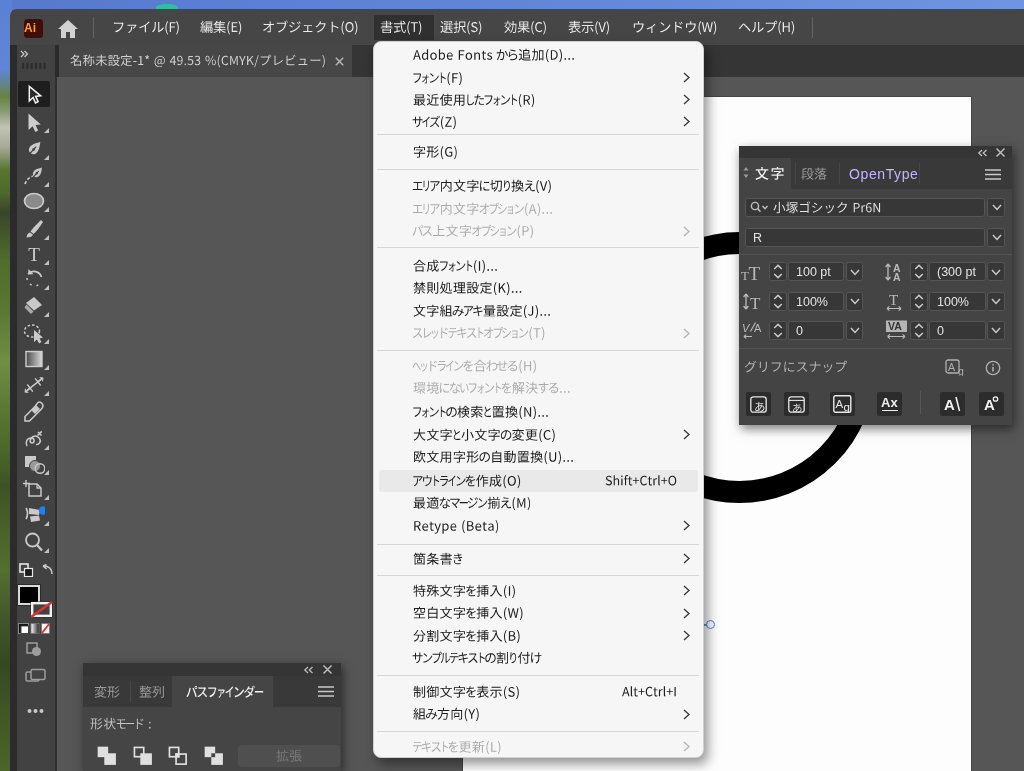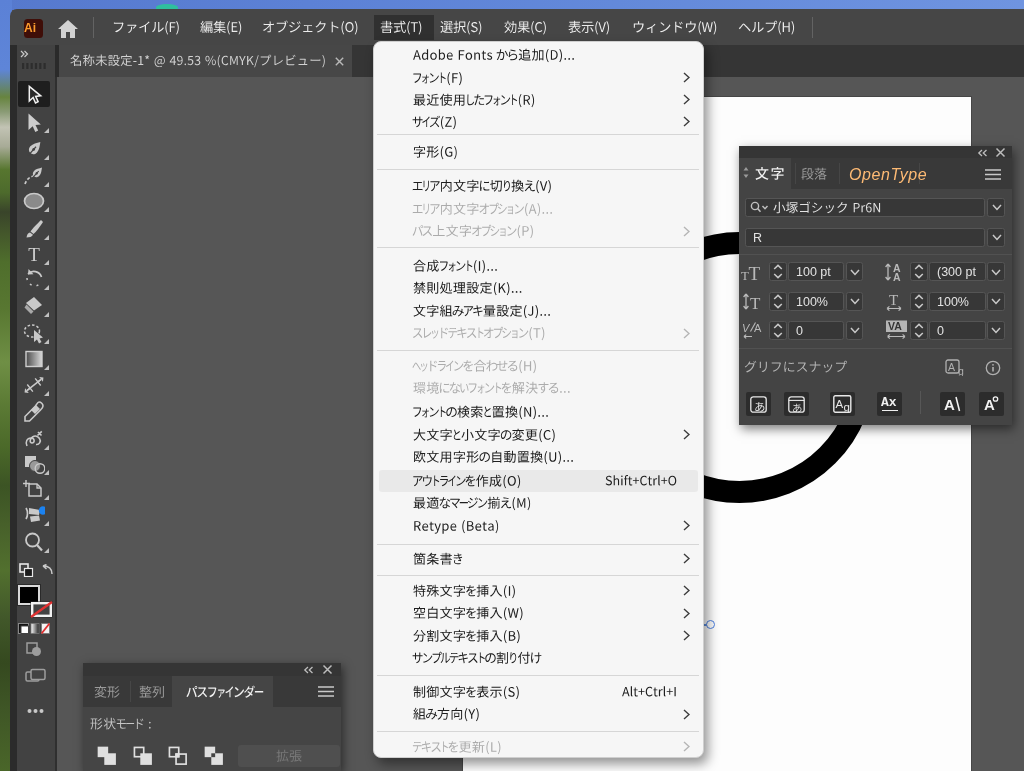--- a/index.html
+++ b/index.html
@@ -326,21 +326,21 @@
 <svg class="abs" style="left:985px;top:169px" width="16" height="11" viewBox="0 0 16 11">
       <path d="M0 1 H16 M0 5.5 H16 M0 10 H16" stroke="#c9c9c9" stroke-width="1.6"></path>
     </svg>
 
 <svg style="position:absolute;left:755px;top:164.3px;overflow:visible" width="33" height="20" viewBox="0 -14.7 33 20">
       <path d="M6.3 -11.8V-9.5H0.7V-8.2H2.7C3.5 -6.1 4.5 -4.2 5.9 -2.7C4.4 -1.5 2.6 -0.7 0.5 -0.1C0.7 0.2 1.2 0.9 1.3 1.2C3.5 0.5 5.4 -0.4 6.9 -1.7C8.4 -0.4 10.3 0.6 12.6 1.2C12.8 0.8 13.3 0.2 13.6 -0.1C11.4 -0.6 9.5 -1.5 8 -2.7C9.4 -4.2 10.5 -6 11.3 -8.2H13.4V-9.5H7.7V-11.8ZM7 -3.7C5.8 -5 4.8 -6.5 4.2 -8.2H9.7C9.1 -6.4 8.2 -4.9 7 -3.7Z M21.8 -5.2V-4.3H16.5V-3H21.8V-0.4C21.8 -0.2 21.7 -0.2 21.5 -0.2C21.2 -0.2 20.2 -0.2 19.3 -0.2C19.5 0.2 19.8 0.8 19.9 1.1C21.1 1.1 21.9 1.1 22.4 0.9C23 0.7 23.2 0.4 23.2 -0.4V-3H28.6V-4.3H23.2V-4.6C24.4 -5.2 25.6 -6.2 26.4 -7.2L25.5 -7.8L25.2 -7.8H18.8V-6.6H24C23.5 -6.1 22.9 -5.6 22.4 -5.2ZM16.6 -10.4V-6.9H17.9V-9.1H27.1V-6.9H28.5V-10.4H23.2V-11.8H21.8V-10.4Z" fill="#f0f0f0"></path>
     </svg>
 <svg style="position:absolute;left:801px;top:164.85px;overflow:visible" width="28" height="18" viewBox="0 -13.65 28 18">
       <path d="M10.7 -4.3C10.3 -3.3 9.7 -2.5 9 -1.9C8.4 -2.5 7.9 -3.4 7.5 -4.3ZM6.1 -5.1V-4.3H7.3L6.6 -4.1C7 -3 7.6 -2.1 8.3 -1.3C7.4 -0.6 6.3 -0.1 5.1 0.2C5.3 0.4 5.5 0.8 5.6 1.1C6.9 0.7 8 0.2 9 -0.6C9.8 0.1 10.8 0.7 11.9 1C12.1 0.8 12.4 0.4 12.6 0.2C11.5 -0.1 10.5 -0.6 9.7 -1.2C10.7 -2.2 11.5 -3.4 11.9 -4.9L11.3 -5.2L11.1 -5.1ZM5.1 -10.9C4.4 -10.5 3.2 -10.1 2 -9.8L1.5 -9.9V-2L0.4 -1.8L0.6 -0.9L1.5 -1V1H2.4V-1.2L5.9 -1.8L5.9 -2.7L2.4 -2.1V-4.1H5.6V-5H2.4V-6.6H5.4V-7.5H2.4V-9C3.7 -9.3 5 -9.7 6 -10.2ZM6.8 -10.4V-8.5C6.8 -7.7 6.7 -6.7 5.5 -6C5.7 -5.9 6 -5.5 6.2 -5.3C7.5 -6.2 7.7 -7.4 7.7 -8.5V-9.5H9.8V-7.2C9.8 -6.5 9.9 -6.3 10.1 -6.1C10.2 -6 10.5 -5.9 10.8 -5.9C10.9 -5.9 11.3 -5.9 11.5 -5.9C11.7 -5.9 11.9 -5.9 12.1 -6C12.3 -6.1 12.4 -6.2 12.5 -6.4C12.5 -6.7 12.6 -7.2 12.6 -7.7C12.3 -7.8 12 -8 11.8 -8.1C11.8 -7.6 11.8 -7.2 11.8 -7C11.8 -6.9 11.7 -6.8 11.6 -6.7C11.6 -6.7 11.5 -6.7 11.4 -6.7C11.3 -6.7 11.1 -6.7 11 -6.7C10.9 -6.7 10.8 -6.7 10.8 -6.7C10.7 -6.8 10.7 -6.9 10.7 -7.2V-10.4Z M13.8 0.2 14.5 1C15.3 0 16.2 -1.2 17 -2.3L16.4 -3C15.6 -1.9 14.5 -0.5 13.8 0.2ZM14.4 -7.5C15.1 -7.1 16.1 -6.5 16.6 -6.1L17.2 -6.9C16.7 -7.3 15.7 -7.8 15 -8.2ZM13.5 -5C14.3 -4.7 15.3 -4.1 15.8 -3.7L16.3 -4.4C15.9 -4.8 14.9 -5.4 14.1 -5.7ZM19.8 -8.5C19.2 -7.5 18.2 -6.3 16.8 -5.4C17 -5.2 17.3 -5 17.5 -4.8C18 -5.1 18.5 -5.6 19 -6C19.4 -5.6 20 -5.1 20.6 -4.7C19.4 -4.1 18.1 -3.6 16.9 -3.3C17.1 -3.1 17.3 -2.8 17.4 -2.5L18.2 -2.8V1H19.2V0.5H23.3V1H24.2V-2.8H18.5C19.5 -3.2 20.5 -3.6 21.4 -4.2C22.6 -3.5 23.9 -3 25.1 -2.6C25.2 -2.8 25.5 -3.2 25.7 -3.4C24.5 -3.7 23.3 -4.2 22.2 -4.7C23.2 -5.4 24 -6.2 24.6 -7.1L24 -7.5L23.8 -7.5H20.2C20.4 -7.7 20.6 -8 20.7 -8.3ZM19.2 -0.3V-2.1H23.3V-0.3ZM23.2 -6.7C22.7 -6.2 22.1 -5.6 21.4 -5.2C20.7 -5.6 20 -6.1 19.5 -6.6L19.6 -6.7ZM13.8 -10V-9.1H16.7V-8H17.7V-9.1H21.2V-8H22.2V-9.1H25.2V-10H22.2V-10.9H21.2V-10H17.7V-10.9H16.7V-10Z" fill="#9a9a9a"></path>
     </svg>
-<div class="abs" style="left:849px;top:165.5px;color:#fdba74;font-size:16px;letter-spacing:.6px;font-style:italic;">OpenType</div>
+<div class="abs" style="left:849px;top:165.5px;color:#c4b5fd;font-size:14px;letter-spacing:.6px;">OpenType</div>
 <div class="abs" style="left:745px;top:198px;width:240px;height:19px;background:#373737;border:1px solid #555555;border-radius:2.5px;"></div>
 <div class="abs" style="left:987px;top:198px;width:18px;height:19px;background:#373737;border:1px solid #555555;border-radius:2.5px;"></div>
 <svg class="abs" style="left:750px;top:201px" width="19" height="13" viewBox="0 0 19 13">
       <circle cx="5" cy="5" r="3.6" fill="none" stroke="#c0c0c0" stroke-width="1.4"></circle>
       <path d="M7.6 7.6 L10.5 10.8" stroke="#c0c0c0" stroke-width="1.5"></path>
       <path d="M12.5 5 L15 7.8 L17.5 5" stroke="#c0c0c0" stroke-width="1.4" fill="none"></path>
     </svg>
 <svg style="position:absolute;left:773px;top:199.07px;overflow:visible" width="110" height="18" viewBox="0 -13.23 110 18">
       <path d="M5.8 -10.4V-0.3C5.8 -0.1 5.7 0 5.5 0C5.2 0.1 4.3 0.1 3.4 0C3.6 0.3 3.7 0.7 3.8 1C5 1 5.8 1 6.2 0.8C6.7 0.7 6.9 0.4 6.9 -0.3V-10.4ZM8.9 -7.2C10 -5.4 11 -3 11.3 -1.5L12.3 -1.9C12 -3.5 10.9 -5.8 9.8 -7.5ZM2.5 -7.4C2.2 -5.8 1.5 -3.6 0.4 -2.2C0.7 -2.1 1.1 -1.9 1.3 -1.7C2.4 -3.1 3.2 -5.4 3.6 -7.3Z M24.1 -6.5C23.7 -6 23 -5.4 22.5 -5C22.2 -5.6 22 -6.3 21.9 -7H23.6V-7.8H24.4V-10H16.8V-7.8H17.6V-7H19.9C18.9 -6.3 17.6 -5.6 16.5 -5.2C16.7 -5 16.9 -4.7 17.1 -4.5C17.7 -4.8 18.3 -5.2 19 -5.5C19.2 -5.3 19.4 -5.1 19.6 -4.9C18.9 -4.2 17.7 -3.5 16.8 -3.1L16.6 -3.7L15.5 -3.1V-6.7H16.7V-7.6H15.5V-10.4H14.6V-7.6H13.2V-6.7H14.6V-2.7C14 -2.4 13.4 -2.2 12.9 -2L13.3 -1C14.3 -1.5 15.6 -2.2 16.8 -2.8L16.8 -3C17 -2.8 17.2 -2.6 17.3 -2.5C18.1 -2.9 19.3 -3.6 20 -4.3C20.2 -4 20.4 -3.7 20.5 -3.5C19.4 -2.3 17.5 -1 15.9 -0.4C16.1 -0.2 16.3 0.1 16.4 0.4C17.9 -0.3 19.6 -1.5 20.7 -2.6C21 -1.5 20.8 -0.5 20.4 -0.1C20.1 0.1 19.9 0.2 19.6 0.2C19.3 0.2 18.9 0.1 18.5 0.1C18.6 0.4 18.7 0.7 18.7 1C19.1 1 19.5 1 19.8 1C20.3 1 20.7 0.9 21.1 0.5C22.2 -0.4 22.2 -3.8 19.6 -6C20.1 -6.3 20.6 -6.7 21 -7H21.1C21.6 -4.2 22.6 -1.6 24.2 -0.3C24.3 -0.6 24.7 -0.9 24.9 -1.1C24 -1.8 23.3 -2.9 22.7 -4.2C23.4 -4.7 24.1 -5.3 24.7 -5.8ZM17.7 -7.9V-9.2H23.5V-7.9Z M34.4 -10.4 33.8 -10.1C34.1 -9.7 34.5 -8.9 34.8 -8.4L35.5 -8.7C35.2 -9.2 34.8 -10 34.4 -10.4ZM36 -10.8 35.4 -10.5C35.7 -10 36.1 -9.3 36.4 -8.8L37.1 -9.1C36.8 -9.6 36.4 -10.3 36 -10.8ZM27 -1.3V-0.2C27.3 -0.2 27.9 -0.2 28.4 -0.2H34.5L34.5 0.5H35.7C35.6 0.3 35.6 -0.3 35.6 -0.7V-7.2C35.6 -7.5 35.6 -7.9 35.6 -8.2C35.4 -8.2 35 -8.2 34.7 -8.2H28.5C28.1 -8.2 27.5 -8.2 27.1 -8.3V-7.1C27.4 -7.2 28 -7.2 28.5 -7.2H34.5V-1.2H28.4C27.8 -1.2 27.3 -1.3 27 -1.3Z M41.6 -9.7 41 -8.8C41.8 -8.4 43.1 -7.5 43.7 -7L44.3 -7.9C43.8 -8.3 42.3 -9.3 41.6 -9.7ZM39.7 -0.7 40.3 0.4C41.5 0.1 43.2 -0.5 44.5 -1.2C46.5 -2.4 48.2 -4 49.3 -5.7L48.7 -6.8C47.7 -5 46 -3.3 43.9 -2.1C42.7 -1.4 41.1 -0.9 39.7 -0.7ZM39.7 -6.8 39.1 -6C39.9 -5.6 41.3 -4.7 41.9 -4.3L42.5 -5.1C41.9 -5.5 40.4 -6.4 39.7 -6.8Z M56.5 -7.3 55.6 -6.9C55.8 -6.4 56.4 -4.8 56.5 -4.2L57.5 -4.5C57.3 -5.1 56.7 -6.8 56.5 -7.3ZM61 -6.6 60 -6.9C59.8 -5.3 59.1 -3.7 58.2 -2.6C57.2 -1.3 55.6 -0.3 54.1 0.1L55 0.9C56.4 0.4 57.9 -0.6 59.1 -2.1C60 -3.2 60.5 -4.5 60.9 -5.9C60.9 -6.1 61 -6.3 61 -6.6ZM53.6 -6.6 52.6 -6.3C52.9 -5.8 53.6 -4.1 53.8 -3.4L54.7 -3.8C54.5 -4.4 53.8 -6.1 53.6 -6.6Z M69.8 -9.8 68.6 -10.2C68.5 -9.8 68.3 -9.4 68.2 -9.2C67.7 -8 66.4 -6.2 64.2 -4.9L65.1 -4.3C66.5 -5.2 67.5 -6.3 68.3 -7.4H72.6C72.3 -6.2 71.5 -4.6 70.6 -3.4C69.4 -2.1 67.8 -0.9 65.5 -0.3L66.4 0.6C68.8 -0.3 70.3 -1.5 71.5 -2.9C72.6 -4.2 73.4 -5.9 73.7 -7.2C73.8 -7.4 73.9 -7.7 74 -7.9L73.1 -8.4C72.9 -8.3 72.7 -8.3 72.3 -8.3H68.9L69.2 -8.8C69.3 -9 69.6 -9.5 69.8 -9.8Z M80.7 0H81.8V-3.7H83.3C85.4 -3.7 86.7 -4.6 86.7 -6.5C86.7 -8.5 85.4 -9.2 83.3 -9.2H80.7ZM81.8 -4.6V-8.3H83.1C84.8 -8.3 85.6 -7.9 85.6 -6.5C85.6 -5.2 84.8 -4.6 83.2 -4.6Z M88.5 0H89.7V-4.4C90.1 -5.6 90.8 -6 91.4 -6C91.7 -6 91.8 -5.9 92.1 -5.9L92.3 -6.9C92.1 -7 91.8 -7 91.5 -7C90.8 -7 90.1 -6.5 89.6 -5.6H89.6L89.5 -6.8H88.5Z M96 0.2C97.5 0.2 98.7 -1 98.7 -2.8C98.7 -4.8 97.7 -5.7 96.1 -5.7C95.4 -5.7 94.6 -5.3 94 -4.6C94.1 -7.5 95.1 -8.5 96.4 -8.5C97 -8.5 97.5 -8.2 97.9 -7.7L98.5 -8.5C98 -9 97.3 -9.4 96.4 -9.4C94.6 -9.4 93 -8 93 -4.4C93 -1.4 94.3 0.2 96 0.2ZM94.1 -3.7C94.7 -4.6 95.4 -4.9 95.9 -4.9C97.1 -4.9 97.6 -4.1 97.6 -2.8C97.6 -1.6 96.9 -0.7 96 -0.7C94.9 -0.7 94.2 -1.8 94.1 -3.7Z M100.5 0H101.6V-4.9C101.6 -5.8 101.5 -6.8 101.5 -7.7H101.5L102.5 -5.8L105.9 0H107.1V-9.2H106V-4.4C106 -3.5 106.1 -2.4 106.1 -1.5H106.1L105.1 -3.4L101.7 -9.2H100.5Z" fill="#e3e3e3"></path>
     </svg>
@@ -491,21 +491,21 @@
       <path d="M0.8 4.4 L16.2 4.4" stroke="#e8e8e8" stroke-width="1.1"></path>
     </svg>
 <svg style="position:absolute;left:791.5px;top:401.475px;overflow:visible" width="12" height="15" viewBox="0 -11.025 12 15">
       <path d="M6.4 -4.6C6 -3.5 5.4 -2.6 4.7 -1.9C4.5 -2.6 4.5 -3.2 4.5 -3.9L4.5 -4.3C5 -4.5 5.6 -4.6 6.3 -4.6ZM7.6 -5.8 6.8 -6C6.8 -5.8 6.7 -5.5 6.7 -5.4L6.7 -5.3L6.3 -5.3C5.7 -5.3 5.1 -5.2 4.5 -5C4.5 -5.5 4.6 -5.9 4.6 -6.3C5.9 -6.4 7.3 -6.5 8.4 -6.7L8.4 -7.5C7.3 -7.2 6 -7.1 4.7 -7L4.8 -7.8C4.9 -8 4.9 -8.2 5 -8.3L4.1 -8.3C4.1 -8.2 4.1 -8 4.1 -7.8L4 -7L3.3 -7C2.8 -7 1.9 -7.1 1.5 -7.2L1.5 -6.4C2 -6.3 2.8 -6.3 3.2 -6.3L3.9 -6.3C3.8 -5.8 3.8 -5.3 3.8 -4.8C2.3 -4.1 1.1 -2.7 1.1 -1.4C1.1 -0.5 1.7 -0 2.4 -0C3 -0 3.6 -0.3 4.2 -0.6L4.3 -0L5.1 -0.3C5 -0.5 4.9 -0.8 4.8 -1.1C5.7 -1.9 6.6 -3 7.2 -4.5C8.2 -4.2 8.7 -3.5 8.7 -2.7C8.7 -1.4 7.5 -0.4 5.6 -0.2L6.1 0.5C8.5 0.1 9.5 -1.2 9.5 -2.7C9.5 -3.8 8.7 -4.8 7.4 -5.1L7.4 -5.2C7.5 -5.4 7.6 -5.6 7.6 -5.8ZM3.7 -4V-3.8C3.7 -3 3.8 -2.1 4 -1.4C3.5 -1 3 -0.8 2.5 -0.8C2.1 -0.8 1.9 -1.1 1.9 -1.5C1.9 -2.4 2.7 -3.4 3.7 -4Z" fill="#e8e8e8"></path>
     </svg>
 <svg class="abs" style="left:833px;top:395px" width="19" height="18" viewBox="0 0 19 18">
       <rect x="0.8" y="0.8" width="17" height="16.4" rx="1.5" fill="none" stroke="#e8e8e8" stroke-width="1.4"></rect>
       <text x="2.5" y="12.5" font-size="11.5" fill="#e8e8e8" font-family="Liberation Sans">A</text>
       <text x="10.5" y="15.5" font-size="11.5" fill="#e8e8e8" font-family="Liberation Sans">g</text>
     </svg>
-<div class="abs" style="left:881px;top:395px;color:#f0f0f0;font-size:13px;font-weight:bold;font-family:Liberation Mono, monospace;">Ax</div>
+<div class="abs" style="left:881px;top:395px;color:#f0f0f0;font-size:13px;font-weight:bold;">Ax</div>
 <div class="abs" style="left:881.5px;top:409.5px;width:16px;height:1.4px;background:#f0f0f0;"></div>
 <svg class="abs" style="left:943px;top:394.5px" width="18" height="18" viewBox="0 0 18 18">
       <text x="1" y="15" font-size="15" font-weight="bold" fill="#f2f2f2" font-family="Liberation Sans">A</text>
       <path d="M13 2 L16.5 16" stroke="#f2f2f2" stroke-width="1.5"></path>
     </svg>
 <svg class="abs" style="left:982px;top:394.5px" width="18" height="18" viewBox="0 0 18 18">
       <text x="2" y="15" font-size="15" font-weight="bold" fill="#f2f2f2" font-family="Liberation Sans">A</text>
       <circle cx="13.5" cy="4" r="2.2" fill="none" stroke="#f2f2f2" stroke-width="1.3"></circle>
     </svg>
 <div class="abs" style="left:372.5px;top:41px;width:331px;height:717px;background:#f6f6f6;border:1px solid #cfcfcf;border-radius:8px;box-shadow:4px 6px 12px rgba(0,0,0,.42);"></div>

